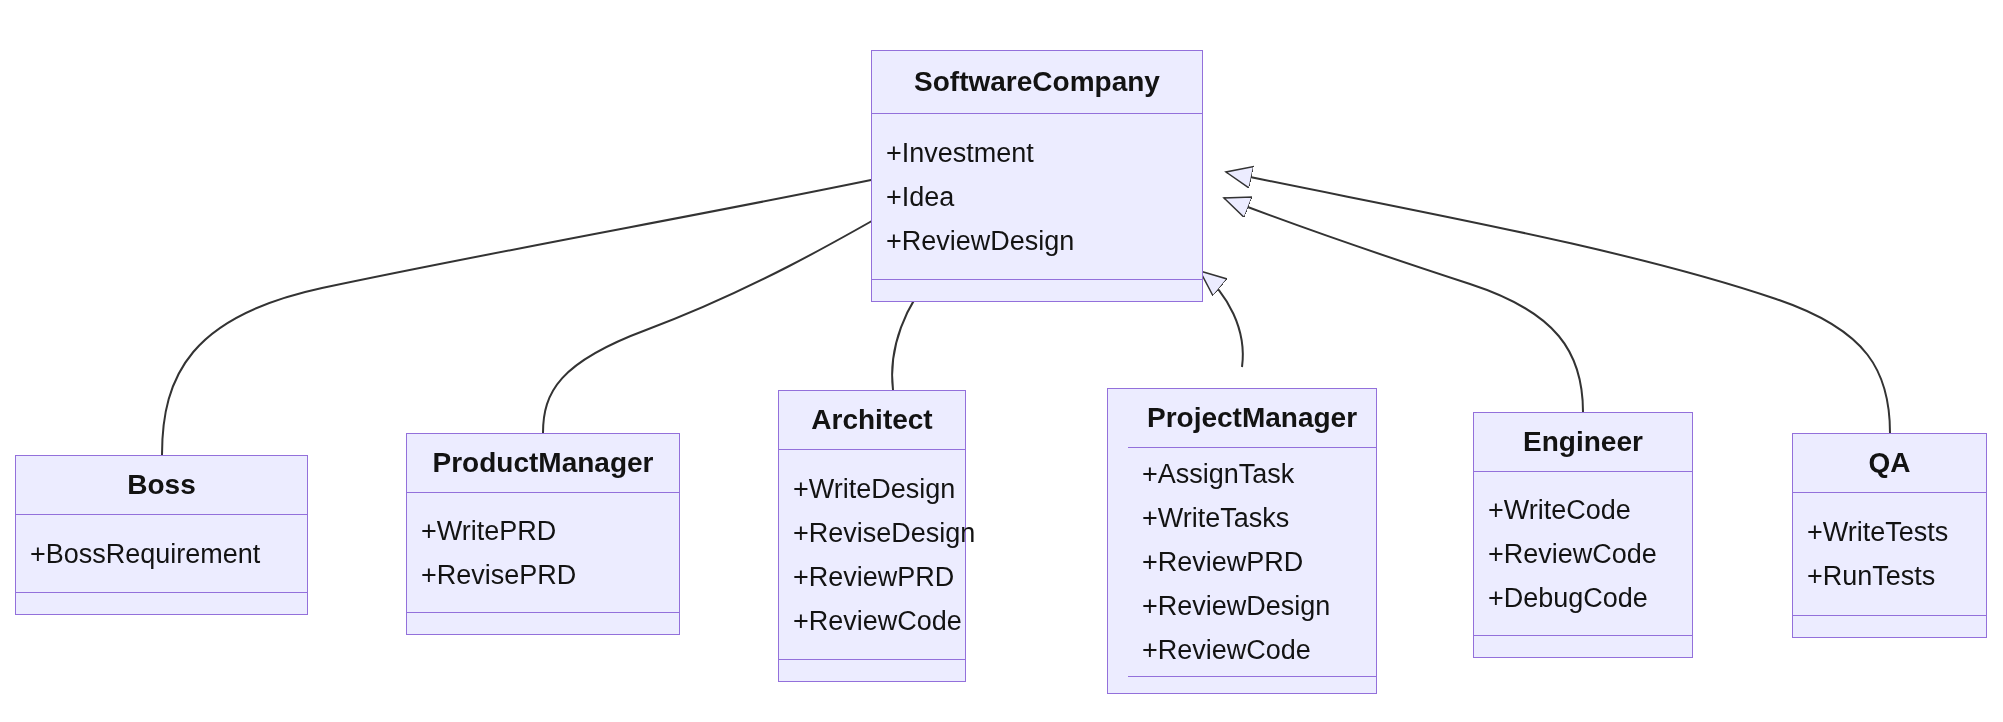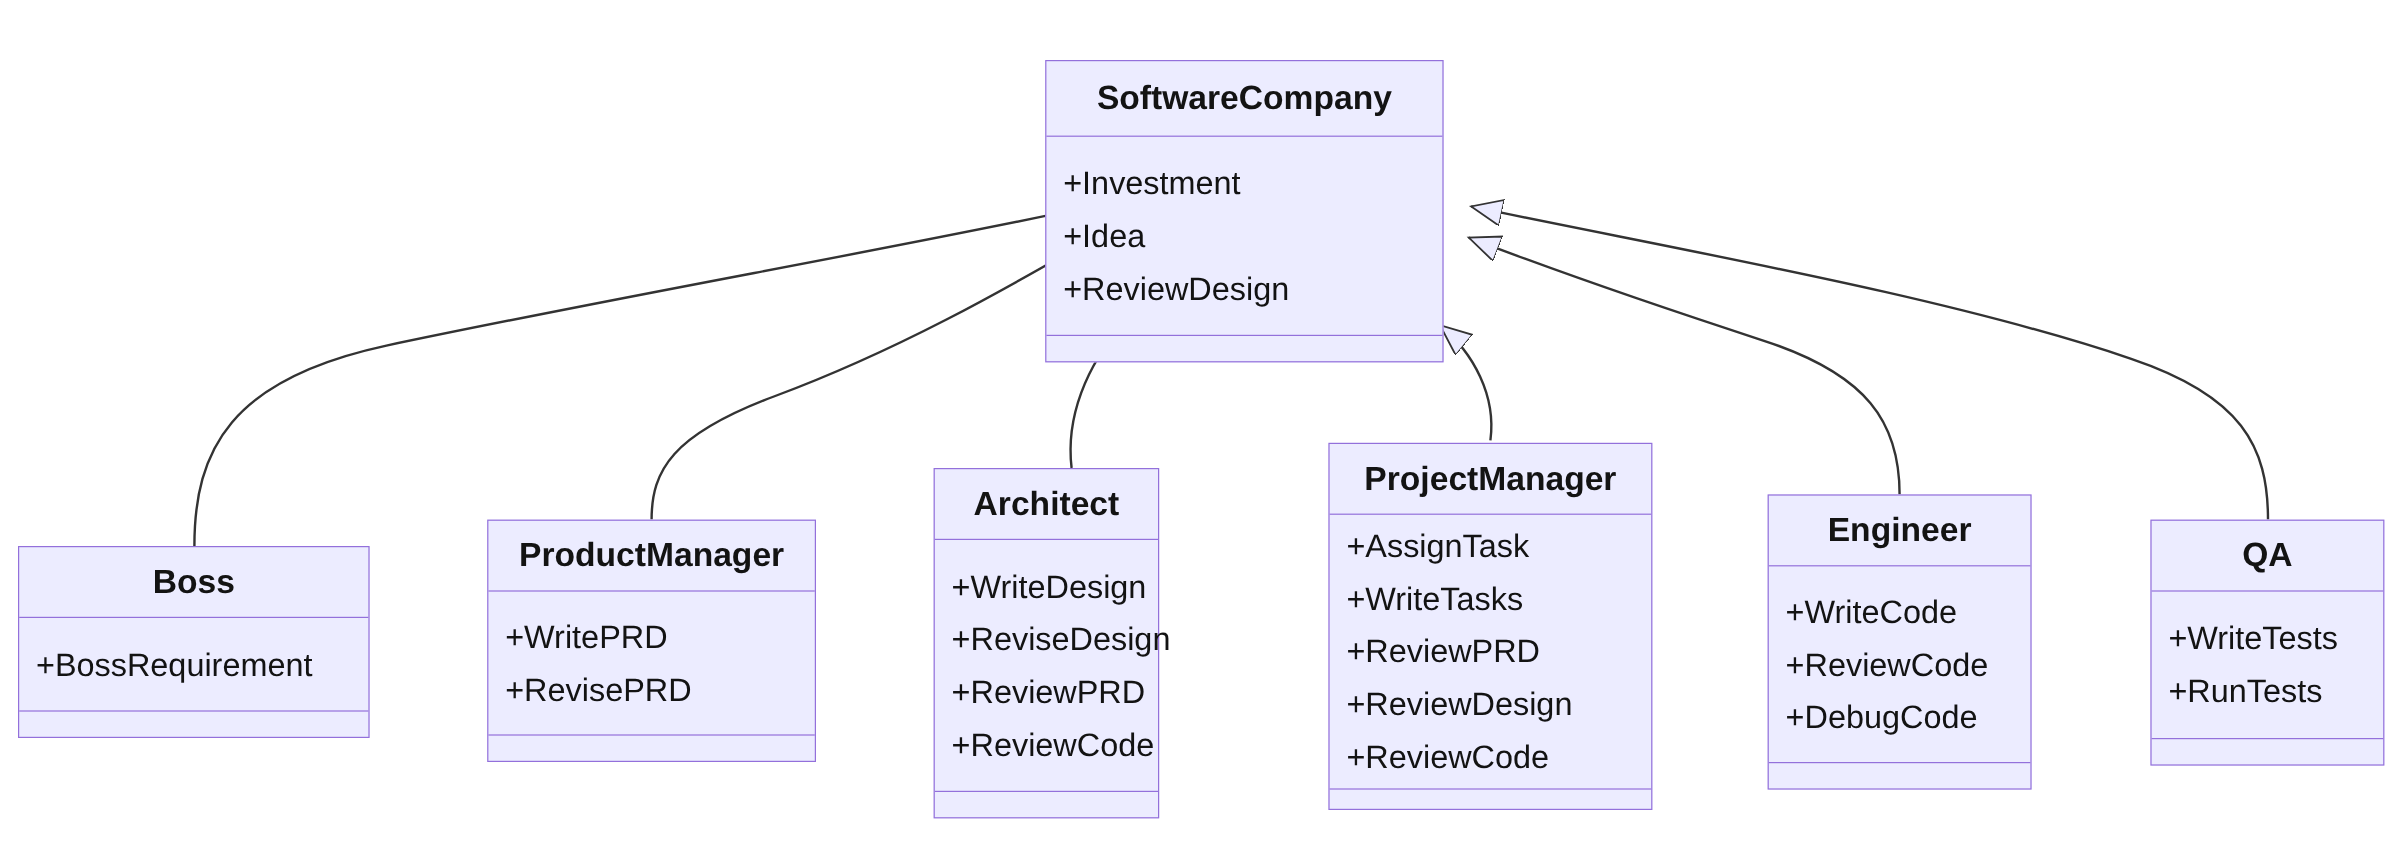--- a/index.html
+++ b/index.html
@@ -110,21 +110,21 @@
     <div class="uml-title">Architect</div>
     <div class="uml-members">
       <div class="uml-member">+WriteDesign</div>
       <div class="uml-member">+ReviseDesign</div>
       <div class="uml-member">+ReviewPRD</div>
       <div class="uml-member">+ReviewCode</div>
     </div>
     <div class="uml-footer"></div>
   </div>
 
-  <div class="uml-class" style="left:1107px; top:369px; width:270px; height:306px;">
+  <div class="uml-class" style="left:1107px; top:388px; width:270px; height:306px;padding-left:20px;">
     <div class="uml-title">ProjectManager</div>
     <div class="uml-members">
       <div class="uml-member">+AssignTask</div>
       <div class="uml-member">+WriteTasks</div>
       <div class="uml-member">+ReviewPRD</div>
       <div class="uml-member">+ReviewDesign</div>
       <div class="uml-member">+ReviewCode</div>
     </div>
     <div class="uml-footer"></div>
   </div>

